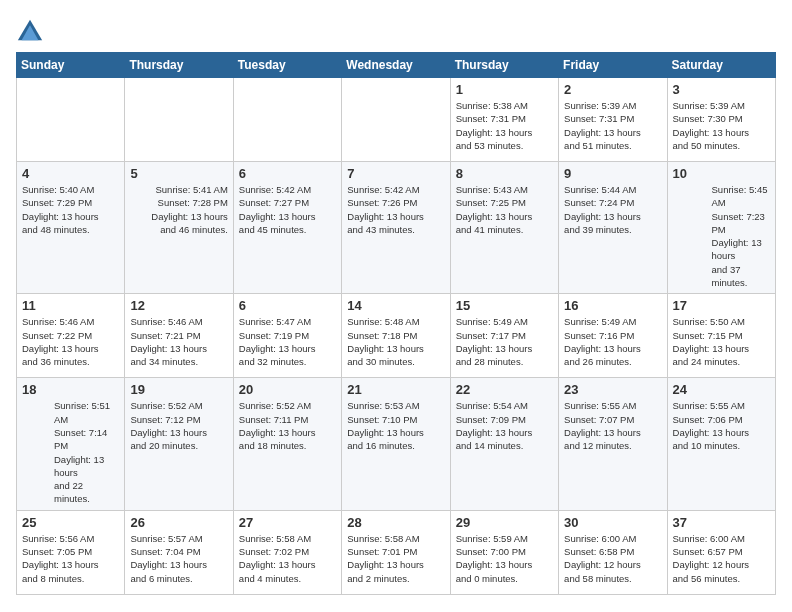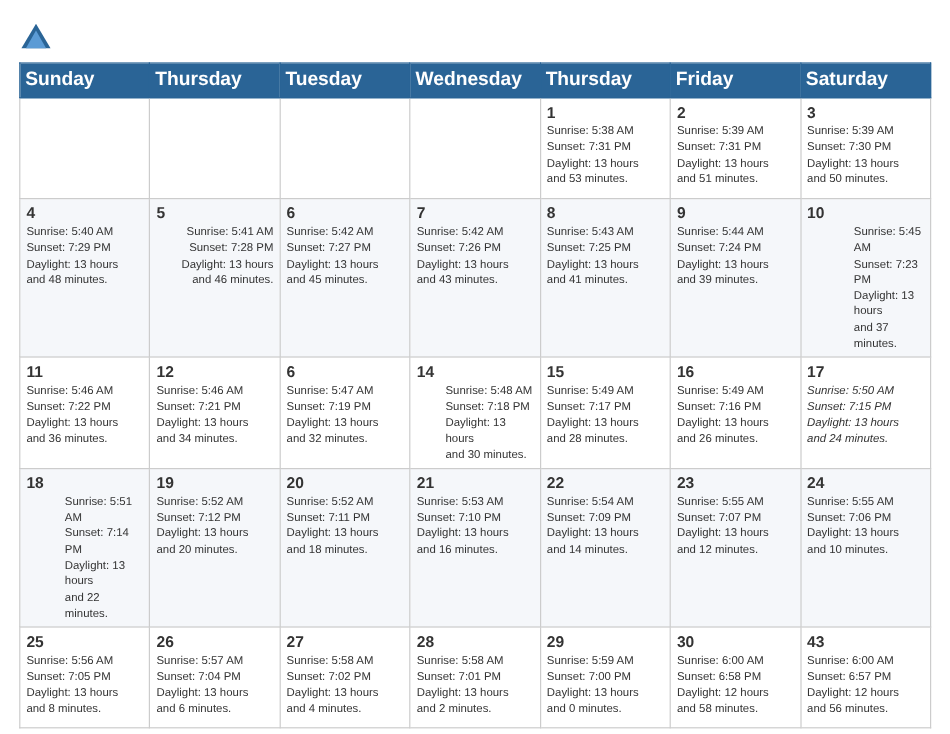--- a/index.html
+++ b/index.html
@@ -54,21 +54,21 @@
       margin-top: 2px;
     }
     .calendar {
       width: 100%;
       border-collapse: collapse;
       margin-top: 8px;
     }
     .calendar th {
       background: #2a6496;
       color: #fff;
-      font-size: 16px;
+      font-size: 12px;
       font-weight: bold;
       padding: 5px 4px;
       text-align: left;
       border: 1px solid #2a6496;
     }
     .calendar td {
       border: 1px solid #ccc;
       vertical-align: top;
       padding: 4px 5px;
       width: 108px;
@@ -223,42 +223,42 @@
         </td>
         <td>
           <div class="day-number">6</div>
           <div class="day-info" style="white-space: pre-line;">Sunrise: 5:47 AM
 Sunset: 7:19 PM
 Daylight: 13 hours
 and 32 minutes.</div>
         </td>
         <td>
           <div class="day-number">14</div>
-          <div class="day-info" style="white-space: pre-line; margin-left: 24px;">Sunrise: 5:48 AM
+          <div class="day-info" style="white-space: pre-line;">Sunrise: 5:48 AM
 Sunset: 7:18 PM
 Daylight: 13 hours
 and 30 minutes.</div>
         </td>
         <td>
           <div class="day-number">15</div>
           <div class="day-info" style="white-space: pre-line;">Sunrise: 5:49 AM
 Sunset: 7:17 PM
 Daylight: 13 hours
 and 28 minutes.</div>
         </td>
         <td>
           <div class="day-number">16</div>
           <div class="day-info" style="white-space: pre-line;">Sunrise: 5:49 AM
 Sunset: 7:16 PM
 Daylight: 13 hours
 and 26 minutes.</div>
         </td>
         <td>
           <div class="day-number">17</div>
-          <div class="day-info" style="white-space: pre-line; font-style: italic;">Sunrise: 5:50 AM
+          <div class="day-info" style="white-space: pre-line;">Sunrise: 5:50 AM
 Sunset: 7:15 PM
 Daylight: 13 hours
 and 24 minutes.</div>
         </td>
       </tr>
       <tr>
         <td>
           <div class="day-number">18</div>
           <div class="day-info" style="white-space: pre-line; margin-left: 32px;">Sunrise: 5:51 AM
 Sunset: 7:14 PM
@@ -345,21 +345,21 @@
 and 0 minutes.</div>
         </td>
         <td>
           <div class="day-number">30</div>
           <div class="day-info" style="white-space: pre-line;">Sunrise: 6:00 AM
 Sunset: 6:58 PM
 Daylight: 12 hours
 and 58 minutes.</div>
         </td>
         <td>
-          <div class="day-number">43</div>
+          <div class="day-number">37</div>
           <div class="day-info" style="white-space: pre-line;">Sunrise: 6:00 AM
 Sunset: 6:57 PM
 Daylight: 12 hours
 and 56 minutes.</div>
         </td>
       </tr>
     </tbody>
 </table>
 
 </body></html>

